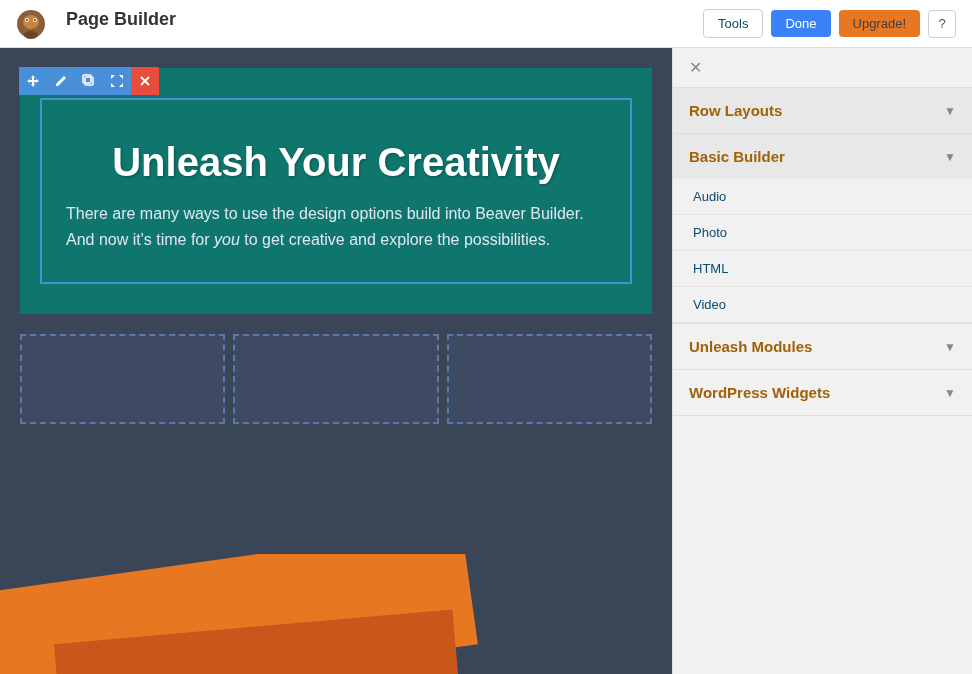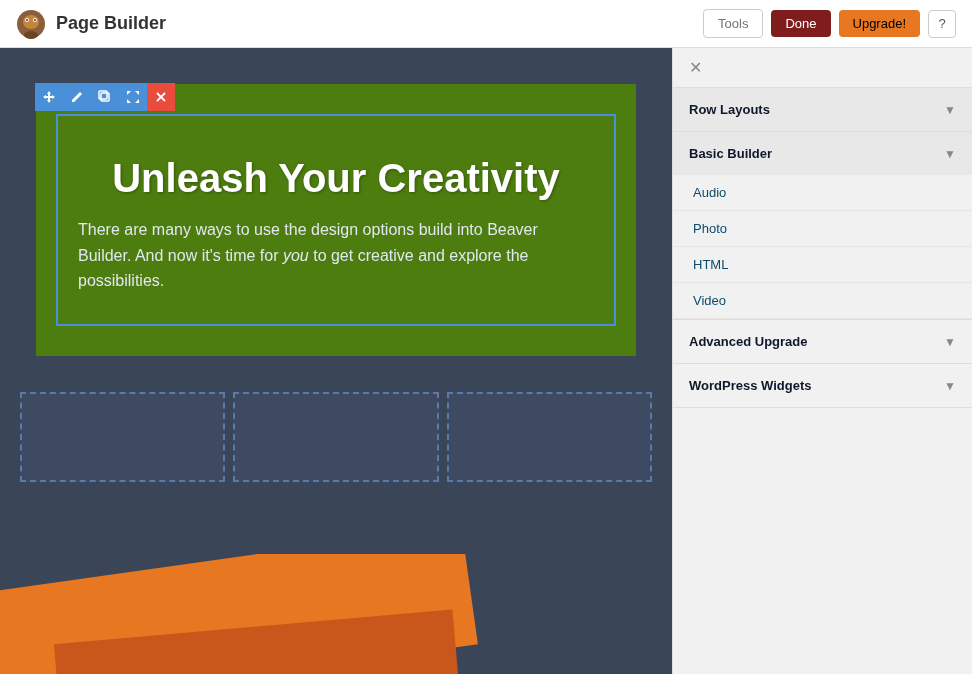--- a/index.html
+++ b/index.html
@@ -4,53 +4,53 @@
   <style>
     * { box-sizing: border-box; margin: 0; padding: 0; }
     body { font-family: -apple-system, BlinkMacSystemFont, 'Segoe UI', sans-serif; width: 972px; height: 674px; overflow: hidden; display: flex; flex-direction: column; }
 
     
     .header {
       display: flex; align-items: center; justify-content: space-between;
       background: #fff; border-bottom: 1px solid #ddd;
       padding: 0 16px; height: 48px; flex-shrink: 0;
     }
-    .header-left { display: flex; align-items: center; gap: 10px; }
+    .header-left { display: flex; gap: 20px; }
     .logo-icon { width: 30px; height: 30px; }
     .header-title { font-size: 18px; font-weight: 600; color: #333; }
     .header-right { display: flex; align-items: center; gap: 8px; }
     .btn-tools {
       padding: 6px 14px; border: 1px solid #ccc; background: #fff;
-      border-radius: 4px; font-size: 13px; color: #737373; cursor: pointer;
+      border-radius: 4px; font-size: 13px; color: #0c4a6e; cursor: pointer;
     }
     .btn-done {
-      padding: 6px 14px; background: #7f1d1d; color: #fff;
+      padding: 6px 14px; background: #3b82f6; color: #fff;
       border: none; border-radius: 4px; font-size: 13px; cursor: pointer;
     }
     .btn-upgrade {
-      padding: 6px 14px; background: #e87722; color: #000000;
+      padding: 6px 14px; background: #e87722; color: #404040;
       border: none; border-radius: 4px; font-size: 13px; cursor: pointer;
     }
     .btn-help {
       width: 28px; height: 28px; border: 1px solid #ccc; background: #fff;
       border-radius: 4px; font-size: 13px; color: #555; cursor: pointer;
       display: flex; align-items: center; justify-content: center;
     }
 
     
     .main { display: flex; flex: 1; overflow: hidden; }
 
     
     .canvas {
       flex: 1; background: #3a4558; position: relative; overflow: hidden;
     }
 
     
     .hero-section {
-      background: #4d7c0f; margin: 36px; position: relative;
+      background: #0f766e; margin: 20px; position: relative;
       padding: 30px 20px 30px;
     }
     .hero-toolbar {
       position: absolute; top: -1px; left: -1px;
       background: #4a90d9; display: flex; align-items: center; gap: 0;
       border-radius: 0;
     }
     .hero-toolbar button {
       background: transparent; border: none; color: #fff;
       width: 28px; height: 28px; cursor: pointer; font-size: 14px;
@@ -113,21 +113,21 @@
     .sidebar-close button {
       background: none; border: none; cursor: pointer; font-size: 16px; color: #888;
     }
 
     .sidebar-section { border-bottom: 1px solid #ddd; }
     .sidebar-section-header {
       display: flex; align-items: center; justify-content: space-between;
       padding: 14px 16px; background: #e8e8e8; cursor: pointer;
     }
     .sidebar-section-header span {
-      font-size: 13px; font-weight: 600; color: #0f172a;
+      font-size: 15px; font-weight: 600; color: #a16207;
     }
     .sidebar-section-header .chevron { color: #888; font-size: 12px; }
 
     .sidebar-item {
       padding: 10px 20px; font-size: 13px; color: #0c4a6e;
       border-bottom: 1px solid #e5e5e5; cursor: pointer;
     }
     .sidebar-item.highlighted { color: #999; }
 
     .sidebar-section-header.collapsed { background: #f1f1f1; }
@@ -228,21 +228,21 @@
         <span class="chevron">▼</span>
       </div>
       <div class="sidebar-item">Audio</div>
       <div class="sidebar-item">Photo</div>
       <div class="sidebar-item">HTML</div>
       <div class="sidebar-item">Video</div>
     </div>
 
     <div class="sidebar-section">
       <div class="sidebar-section-header collapsed">
-        <span>Advanced Upgrade</span>
+        <span>Unleash Modules</span>
         <span class="chevron">▼</span>
       </div>
     </div>
 
     <div class="sidebar-section">
       <div class="sidebar-section-header collapsed">
         <span>WordPress Widgets</span>
         <span class="chevron">▼</span>
       </div>
     </div>

